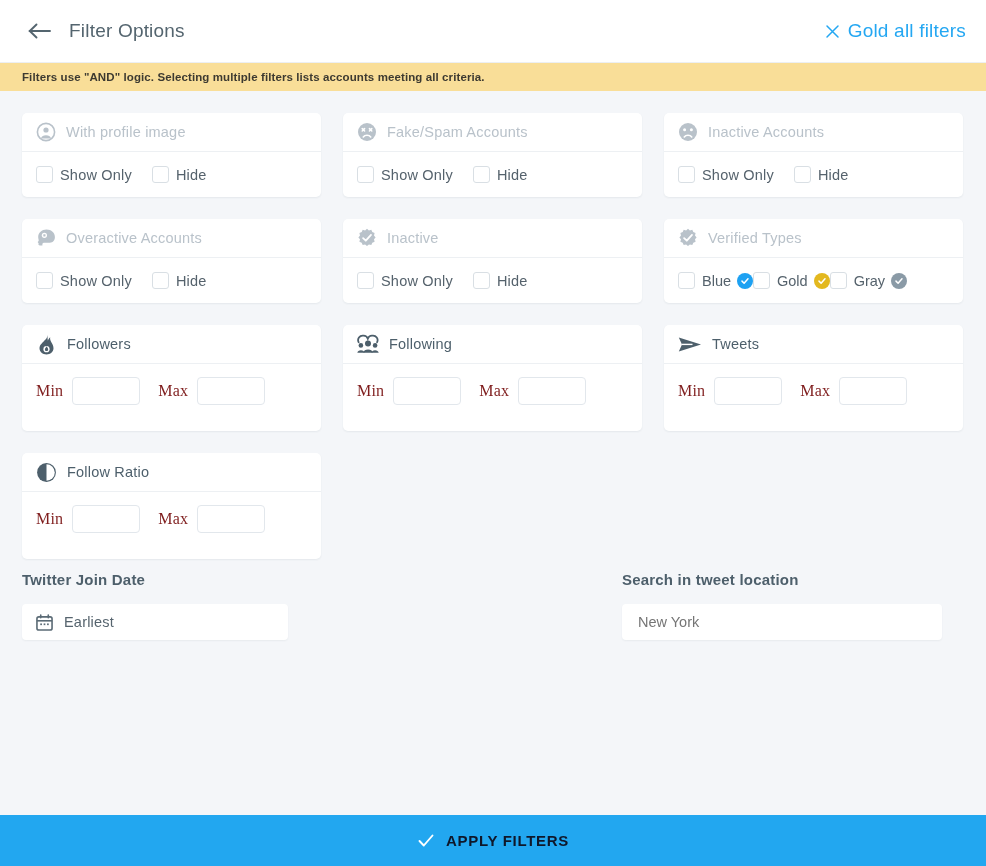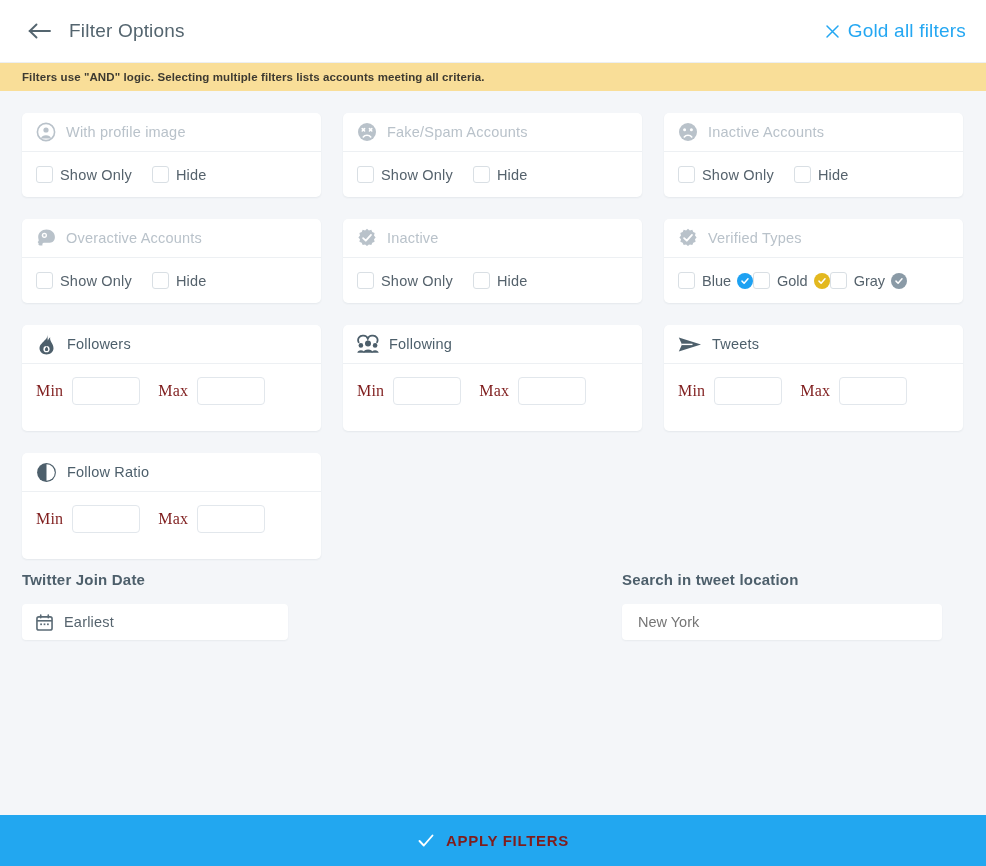--- a/index.html
+++ b/index.html
@@ -81,21 +81,21 @@
   .bottom { margin-top: 12px; display: grid; grid-template-columns: 266px 44px 266px 24px 320px; }
   .sec-title { font-size: 15px; color: #4d5f6b; font-weight: bold; letter-spacing: .2px; margin-bottom: 16px; }
   .field {
     height: 36px; background: #fff; border-radius: 4px; display: flex; align-items: center;
     padding: 0 14px; gap: 11px; box-shadow: 0 1px 2px rgba(30,50,70,.06); cursor: pointer;
   }
   .field .fv { font-size: 14.5px; color: #56646e; letter-spacing: .2px; }
 
   
   .footer {
-    flex: 0 0 51px; height: 51px; background: #22a7f0; color: #7f1d1d;
+    flex: 0 0 51px; height: 51px; background: #22a7f0; color: #0f172a;
     display: flex; align-items: center; justify-content: center; gap: 11px;
     font-size: 15px; font-weight: bold; letter-spacing: .7px; cursor: pointer;
   }
 </style>
 </head>
 <body>
 
 <div class="page">
 
   <div class="header">

